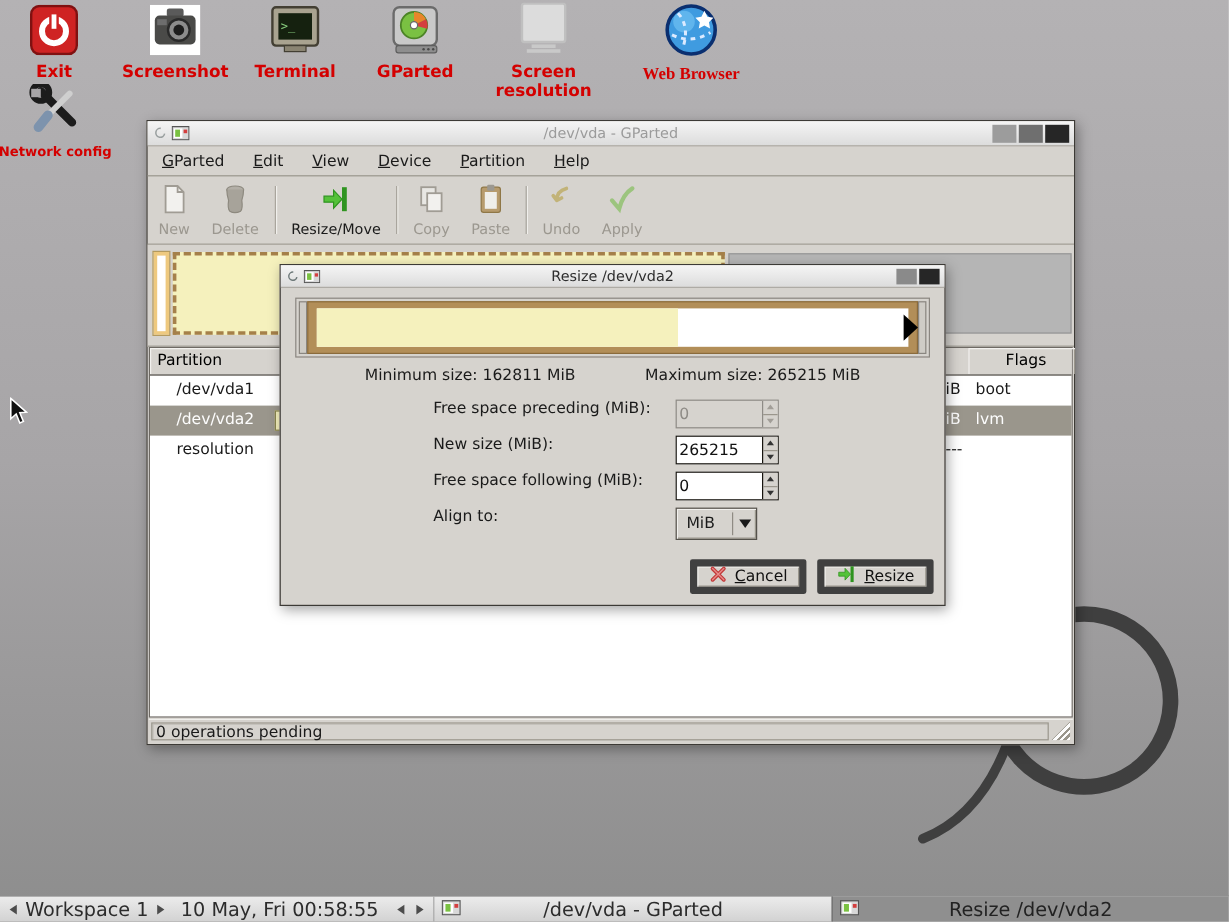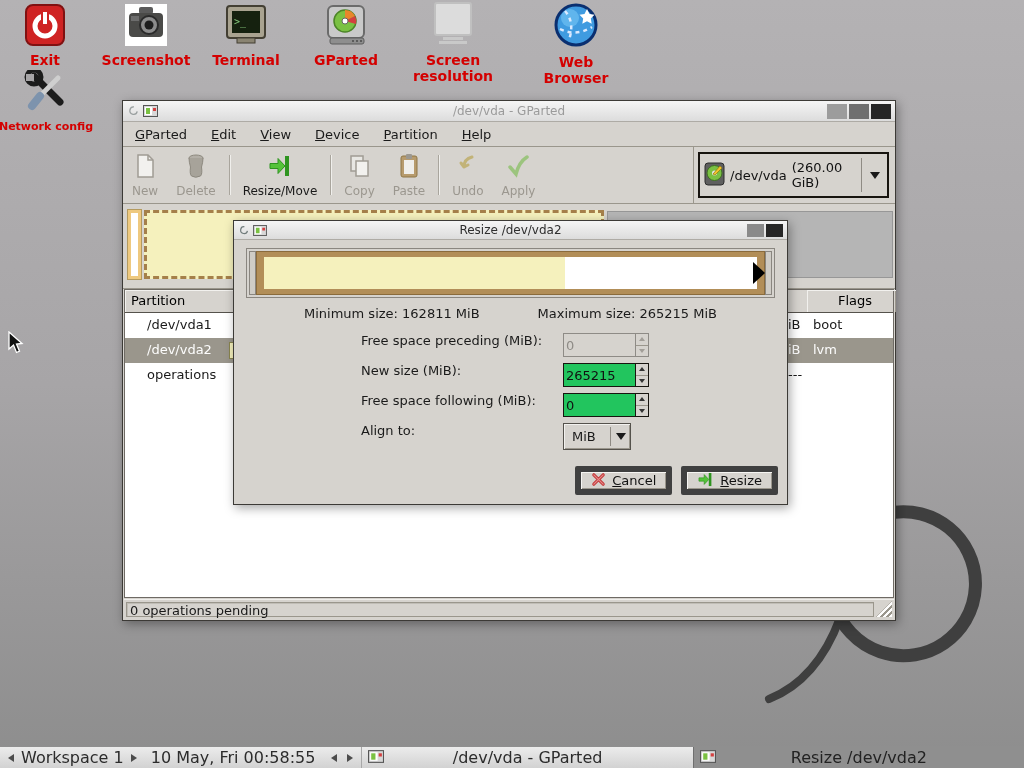--- a/index.html
+++ b/index.html
@@ -86,21 +86,21 @@
   .rshandle { width:7px; background:#cfccc6; border:1px solid #8a8680; }
   .rstan { flex:1; background:#b28e58; border:1px solid #8a6b3c; padding:5px 7px; }
   .rsinner { height:100%; background:#ffffff; position:relative; }
   .rsused { position:absolute; left:0; top:0; bottom:0; background:#f5f1bd; }
   .rsarrow { position:absolute; right:9px; top:50%; margin-top:-11px; width:0; height:0;
              border-left:12px solid #000; border-top:11px solid transparent; border-bottom:11px solid transparent; }
   .minmax { position:absolute; left:0; right:0; top:85px; display:flex; justify-content:center; gap:58px;
             font-size:13px; color:#1a1a1a; }
   .frow { position:absolute; left:127px; height:26px; display:flex; align-items:flex-start; font-size:13px; color:#1a1a1a; }
   .frow .flab { width:202px; }
-  .spinbox { width:86px; height:24px; display:flex; border:1px solid #17140f; background:#22c55e; }
+  .spinbox { width:86px; height:24px; display:flex; border:1px solid #17140f; background:#ffffff; }
   .spinbox input { flex:1; min-width:0; border:0; outline:0; background:transparent; padding:0 1px 0 2px;
                    font:13px "DejaVu Sans", sans-serif; color:#111; }
   .spincol { width:13px; display:flex; flex-direction:column; border-left:1px solid #17140f; background:#d6d3ce; }
   .sbtn { flex:1; display:flex; align-items:center; justify-content:center; }
   .sbtn + .sbtn { border-top:1px solid #9a968c; }
   .sarr-up { width:0; height:0; border-left:3px solid transparent; border-right:3px solid transparent; border-bottom:4px solid #333; }
   .sarr-dn { width:0; height:0; border-left:3px solid transparent; border-right:3px solid transparent; border-top:4px solid #333; }
   .spinbox.off { border-color:#8e8b86; background:#d6d3ce; }
   .spinbox.off input { color:#8e8b86; }
   .spinbox.off .spincol { border-left-color:#8e8b86; }
@@ -199,21 +199,21 @@
   <span class="ic">
     <svg width="44" height="44" viewBox="0 0 44 44">
       <rect x="4" y="1" width="36" height="32" rx="2" fill="#dcdcdc" stroke="#c0c0c0" stroke-width="2"></rect>
       <rect x="12" y="35" width="20" height="3" fill="#c9c9c9"></rect>
       <rect x="8" y="39" width="28" height="3" fill="#c9c9c9"></rect>
     </svg>
   </span>
   <span class="lbl">Screen resolution</span>
 </div>
 
-<div class="desk-icon" style="left:528px;top:2px;">
+<div class="desk-icon" style="left:528px;top:2px;font-family:Liberation Serif, serif;">
   <span class="ic">
     <svg width="46" height="46" viewBox="0 0 46 46">
       <circle cx="23" cy="23" r="20" fill="#3f9be0" stroke="#0a2f70" stroke-width="3"></circle>
       <circle cx="17" cy="16" r="9" fill="#6fc0f2" opacity="0.7"></circle>
       <path d="M7 27 Q 23 35 39 25" fill="none" stroke="#dbeaff" stroke-width="2.5" stroke-dasharray="4 4"></path>
       <path d="M12 9 Q 22 20 16 38" fill="none" stroke="#dbeaff" stroke-width="2.5" stroke-dasharray="4 4"></path>
       <path d="M34 7 l2.5 5 5 .8 -3.7 3.7 .9 5.2 -4.7-2.4 -4.7 2.4 .9-5.2 -3.7-3.7 5-.8 Z" fill="#ffffff"></path>
     </svg>
   </span>
   <span class="lbl">Web Browser</span>
@@ -326,37 +326,20 @@
     </div>
     <div class="tool">
       <span>
         <svg width="26" height="26" viewBox="0 0 26 26">
             <path d="M5 14 l6 7 q3-12 11-17" fill="none" stroke="#9cc47e" stroke-width="3.5" stroke-linecap="round"></path>
           </svg>
       </span>
       <span class="tlab">Apply</span>
     </div>
 
-    <div class="devicebox">
-      <div class="devcombo">
-        <span>
-          <svg width="21" height="24" viewBox="0 0 21 24">
-              <rect x="1" y="1" width="19" height="22" rx="3" fill="#5f5f5f" stroke="#2c2c2c"></rect>
-              <circle cx="10.5" cy="11" r="7.5" fill="#7ac142" stroke="#3f6e22"></circle>
-              <circle cx="10.5" cy="11" r="2.5" fill="#e6e6e6"></circle>
-              <path d="M9 12 L16 4 l2 2 -7 7 Z" fill="#f0c52f" stroke="#9c7d12" stroke-width="0.8"></path>
-            </svg>
-        </span>
-        <span>/dev/vda</span>
-        <span>(260.00 GiB)</span>
-        <span class="spacer"></span>
-        <span class="vline"></span>
-        <span class="devarrow"></span>
-      </div>
-    </div>
   </div>
 
   <div class="ppanel">
     <div class="p-vda1"></div>
     <div class="p-vda2"></div>
     <div class="p-unalloc"></div>
   </div>
 
   <div class="listbox">
     <div class="thead">
@@ -368,21 +351,21 @@
       <span class="sfrag">iB</span>
       <span class="fl">boot</span>
     </div>
     <div class="trow sel">
       <span class="pname">/dev/vda2</span>
       <span class="swatch"></span>
       <span class="sfrag">iB</span>
       <span class="fl">lvm</span>
     </div>
     <div class="trow">
-      <span class="pname">operations</span>
+      <span class="pname">resolution</span>
       <span class="fl" style="left:663px">---</span>
     </div>
   </div>
 
   <div class="statusbar">
     <div class="statusin">0 operations pending</div>
     <div class="grip"></div>
   </div>
 </div>
 

